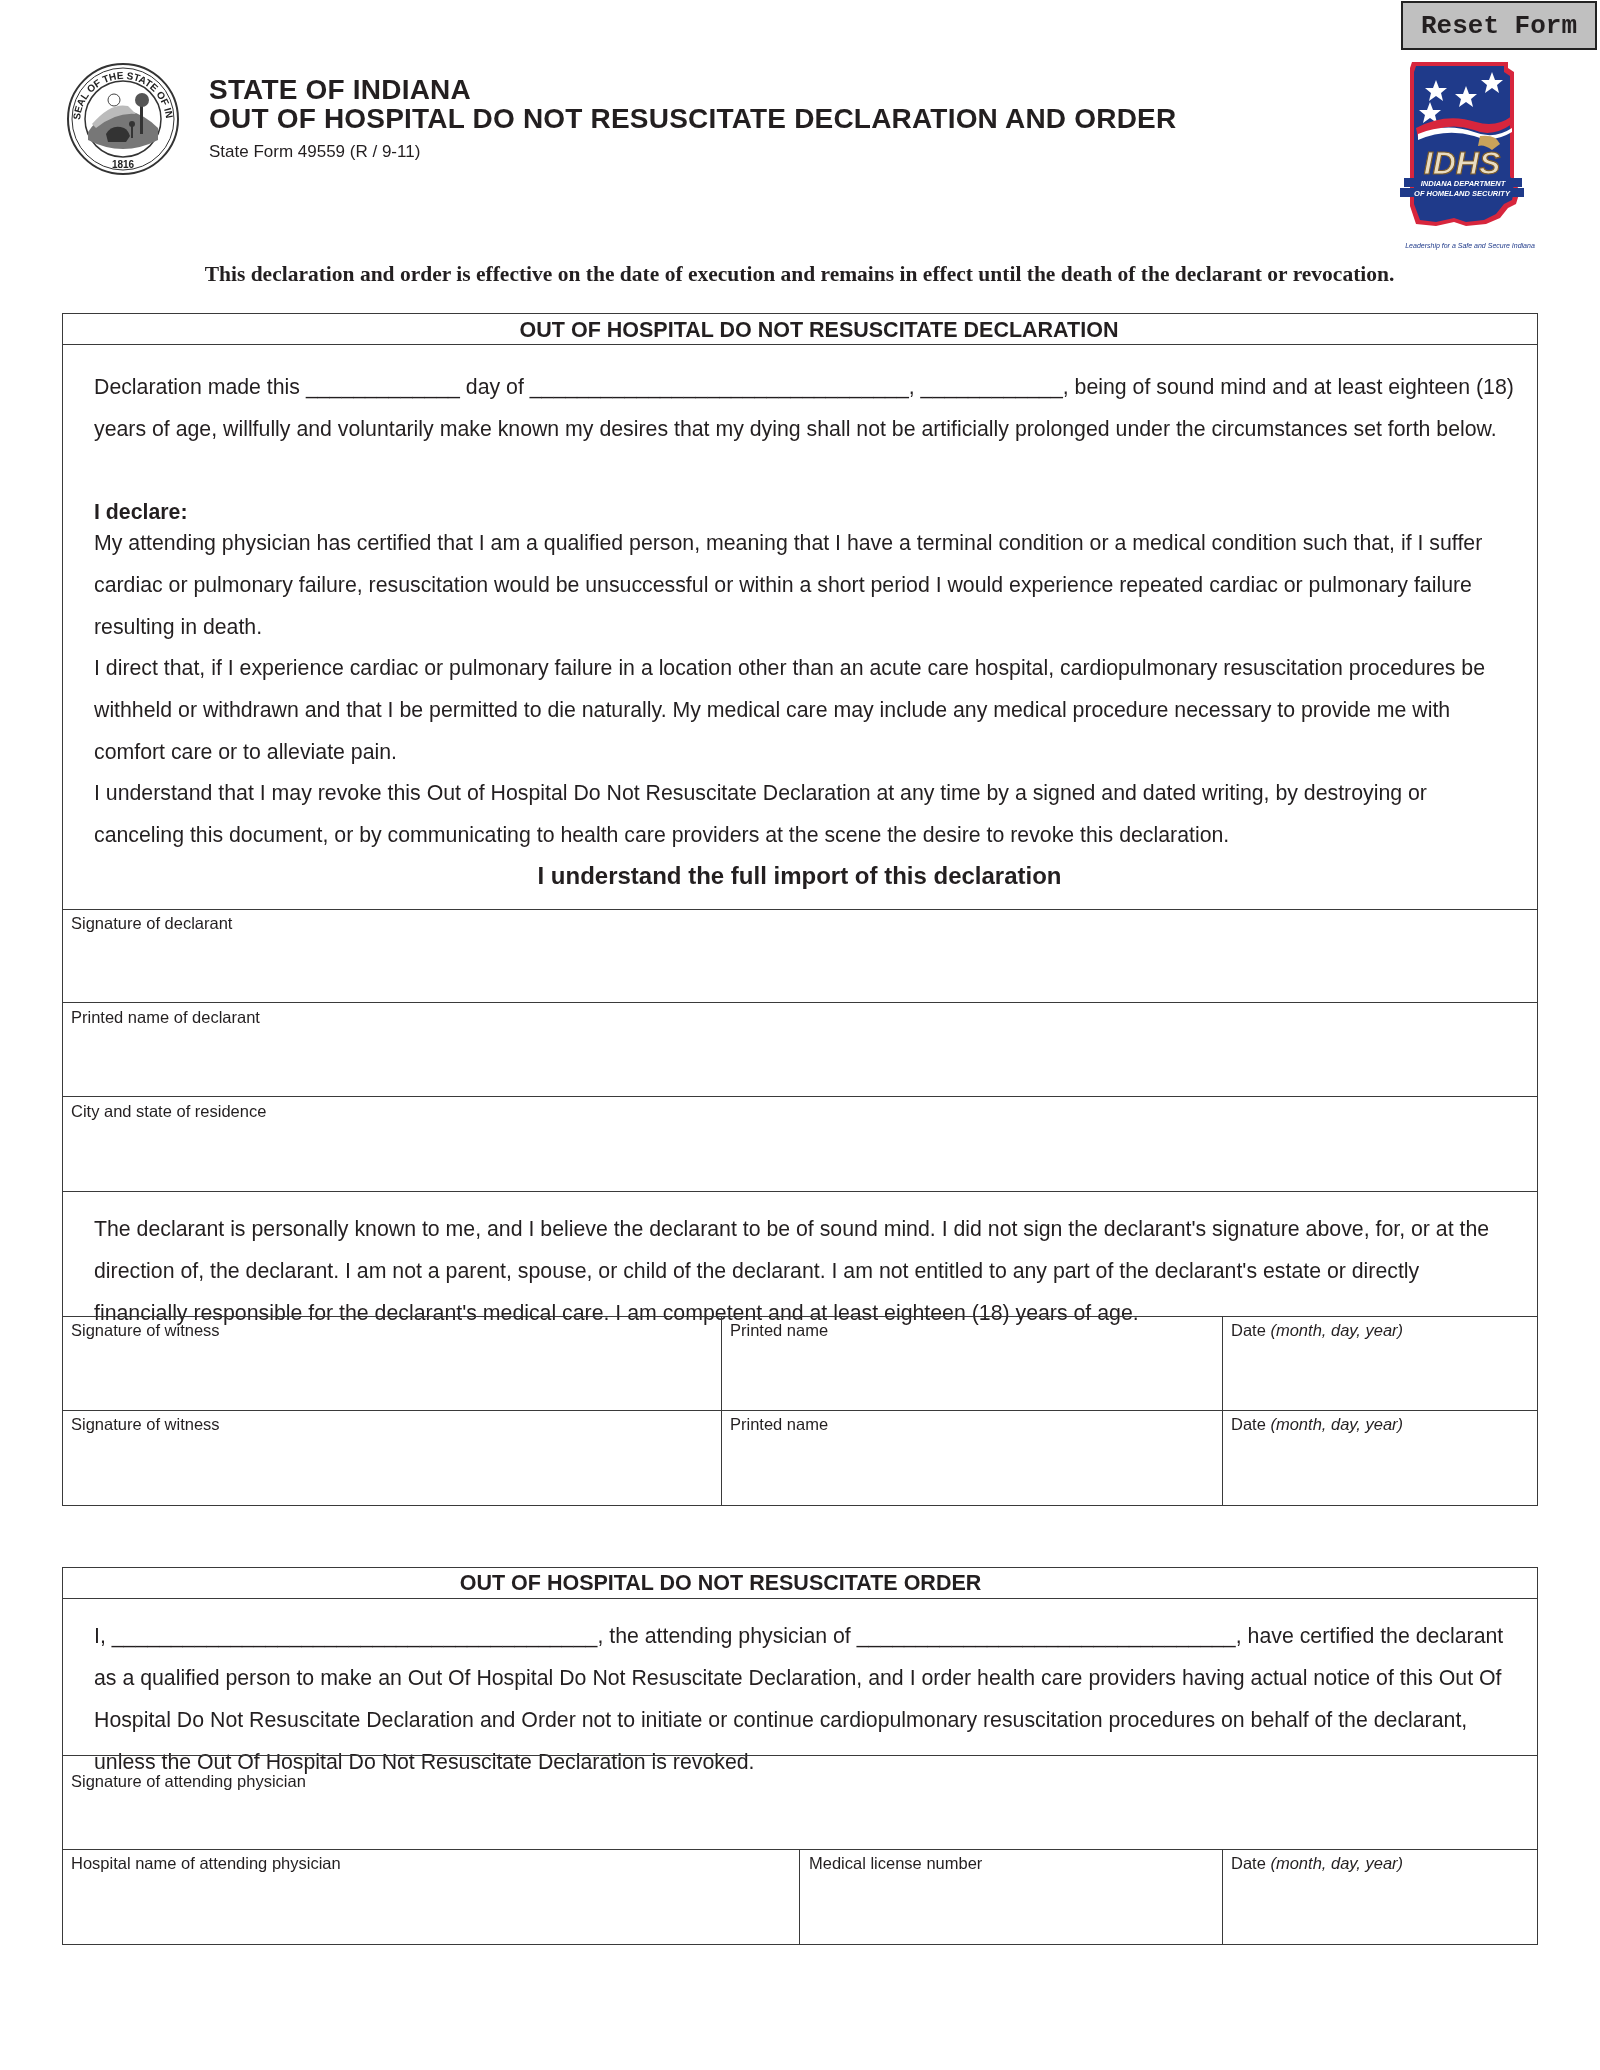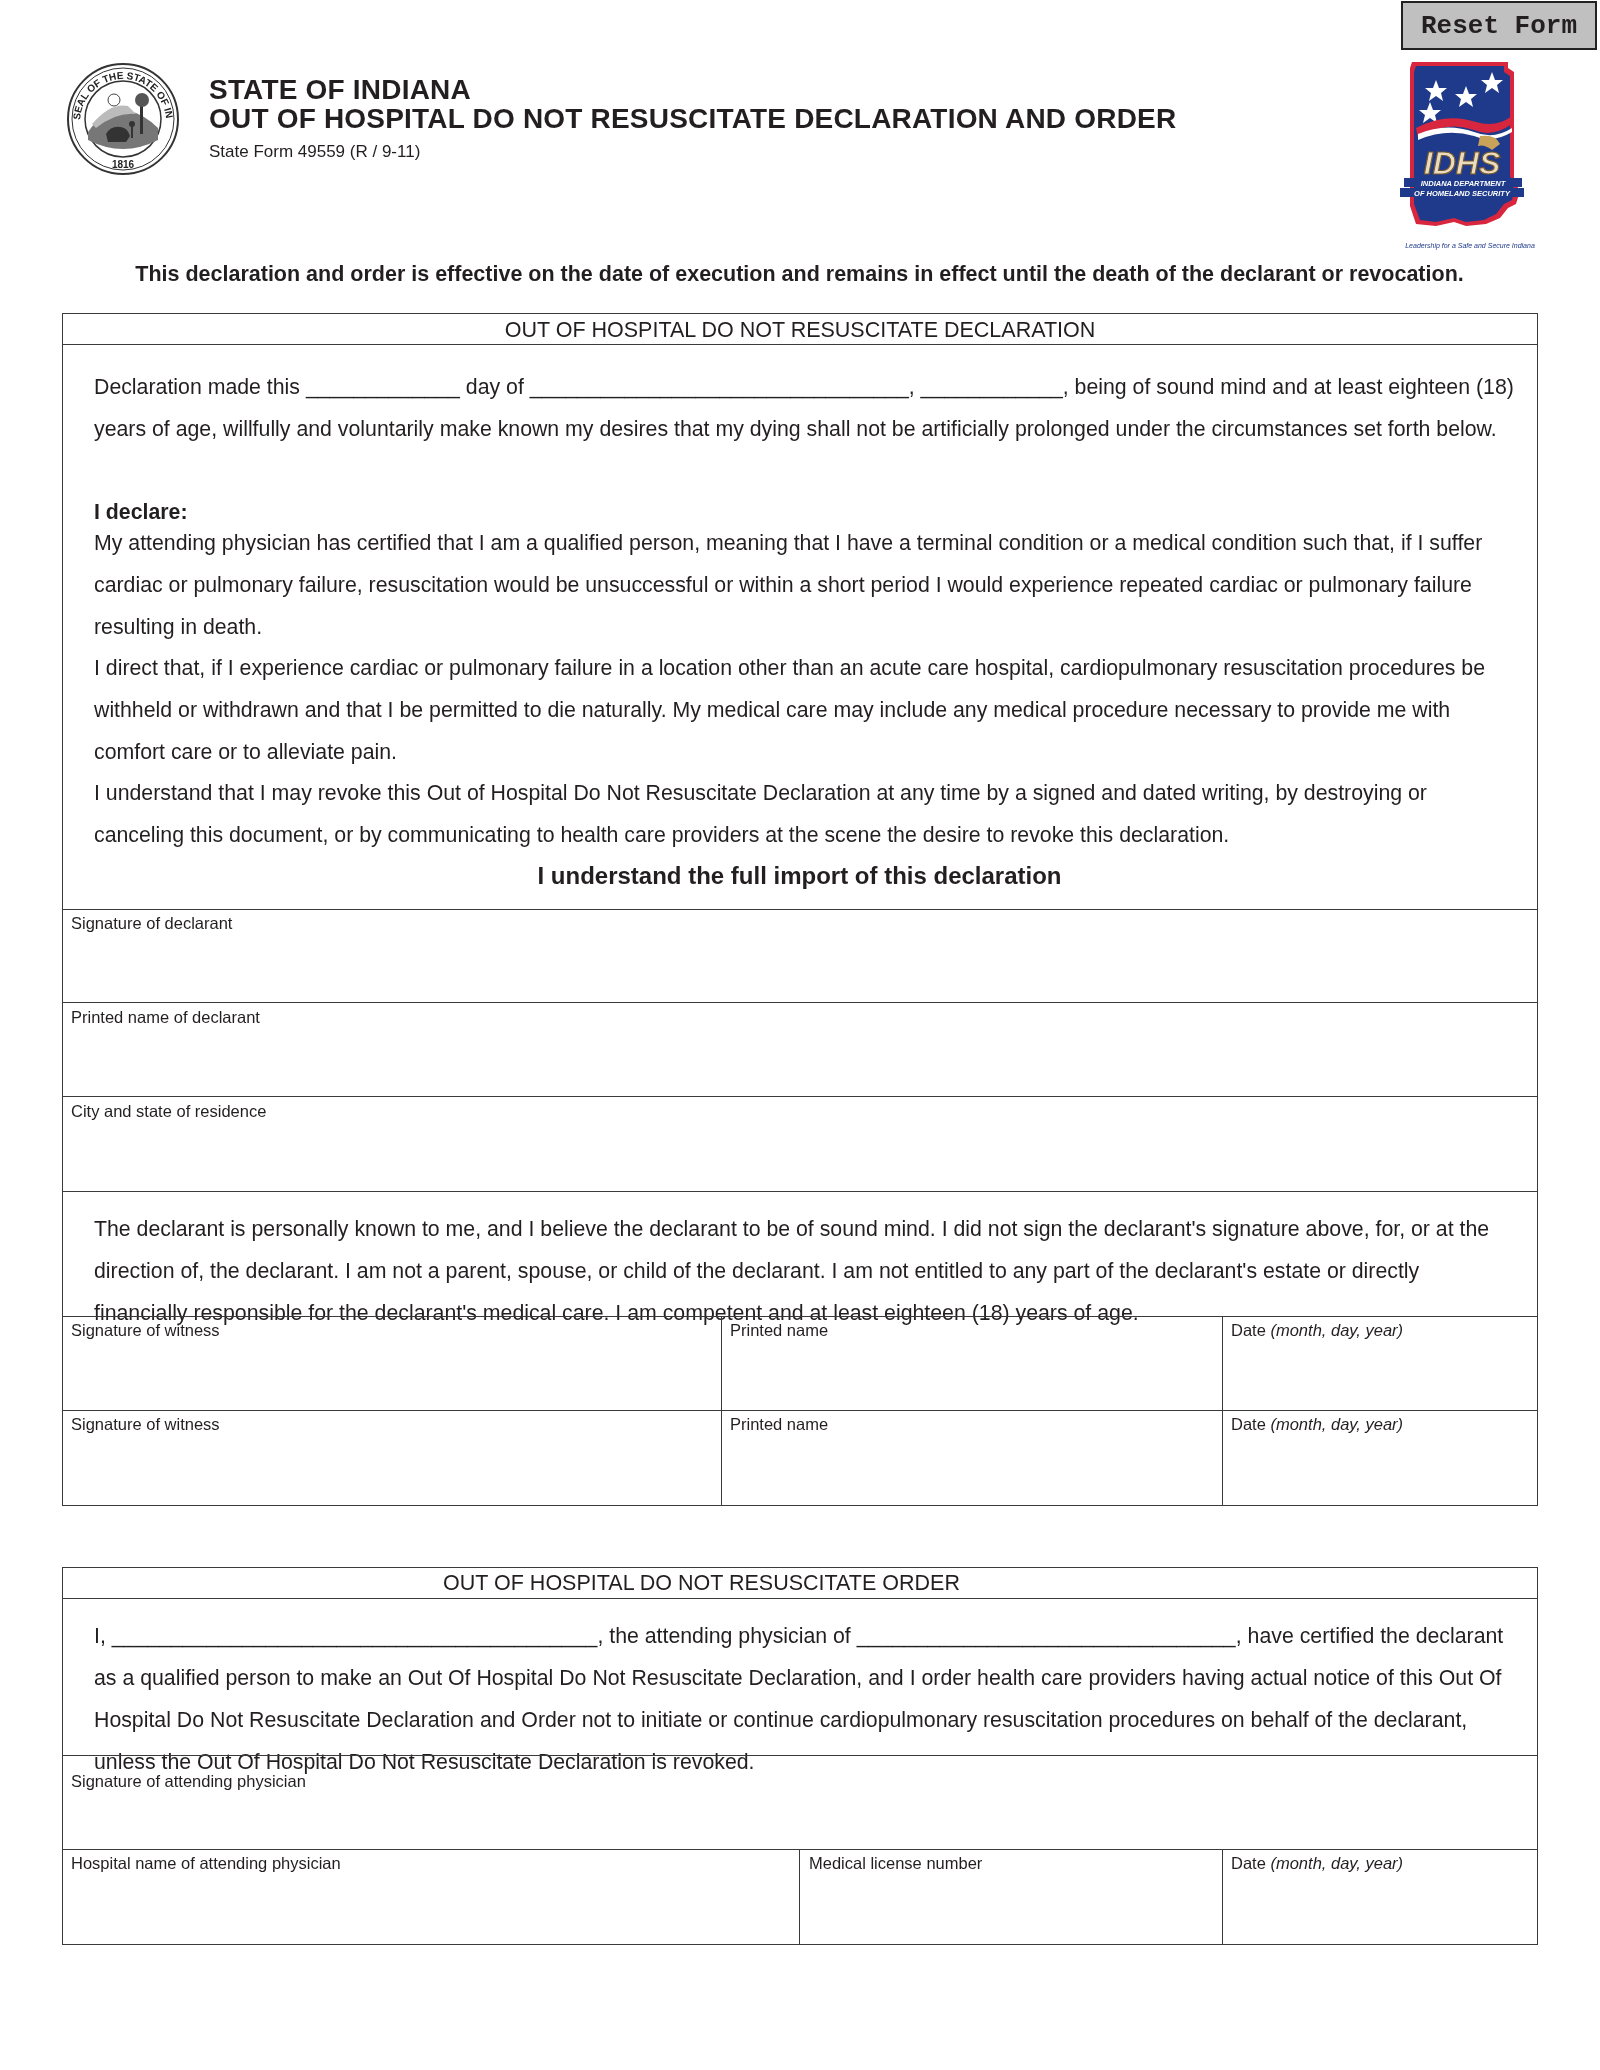--- a/index.html
+++ b/index.html
@@ -7,25 +7,25 @@
          font-family:"Liberation Sans", sans-serif; color:#231f20; }
   .abs { position:absolute; }
   .reset-btn { left:1401px; top:1px; width:192px; height:45px; background:#c0c0c0;
                border:2px solid #222; font-weight:bold; font-size:26px; display:flex;
                align-items:center; justify-content:center; cursor:pointer; box-sizing:content-box;font-family:Liberation Mono, monospace; }
   .seal { left:66px; top:62px; width:114px; height:114px; }
   .title1 { left:209px; top:74px; font-size:28px; font-weight:bold; letter-spacing:0.2px; }
   .title2 { left:209px; top:103px; font-size:28px; font-weight:bold; letter-spacing:0.2px; }
   .formno { left:209px; top:142px; font-size:17px; }
   .logo { left:1396px; top:58px; width:148px; height:196px; }
-  .effective { left:62px; top:262px; width:1475px; font-size:21.5px; font-weight:bold; text-align:center; white-space:nowrap; }
+  .effective { left:62px; top:262px; width:1475px; font-size:21.5px; font-weight:bold; text-align:center; white-space:nowrap;font-family:Liberation Serif, serif; }
   .box { border:1.5px solid #3a3a3a; box-sizing:border-box; }
   .hline { position:absolute; height:0; border-top:1.5px solid #3a3a3a; }
   .vline { position:absolute; width:0; border-left:1.5px solid #3a3a3a; }
-  .sec-head { position:absolute; text-align:center; font-size:21.5px; font-weight:normal; }
+  .sec-head { position:absolute; text-align:center; font-size:21.5px; font-weight:bold;margin-left:19px; }
   .para { position:absolute; left:94px; width:1420px; font-size:21.3px; line-height:42px; text-align:left; }
   .para p { margin:0; }
   .bold { font-weight:bold; }
   .field-label { position:absolute; font-size:16.5px; }
   .field-label i { font-style:italic; }
   .field { position:absolute; cursor:text; }
   .understand { left:62px; width:1475px; top:862px; font-size:24px; font-weight:bold; text-align:center; }
 </style>
 </head>
 <body>

